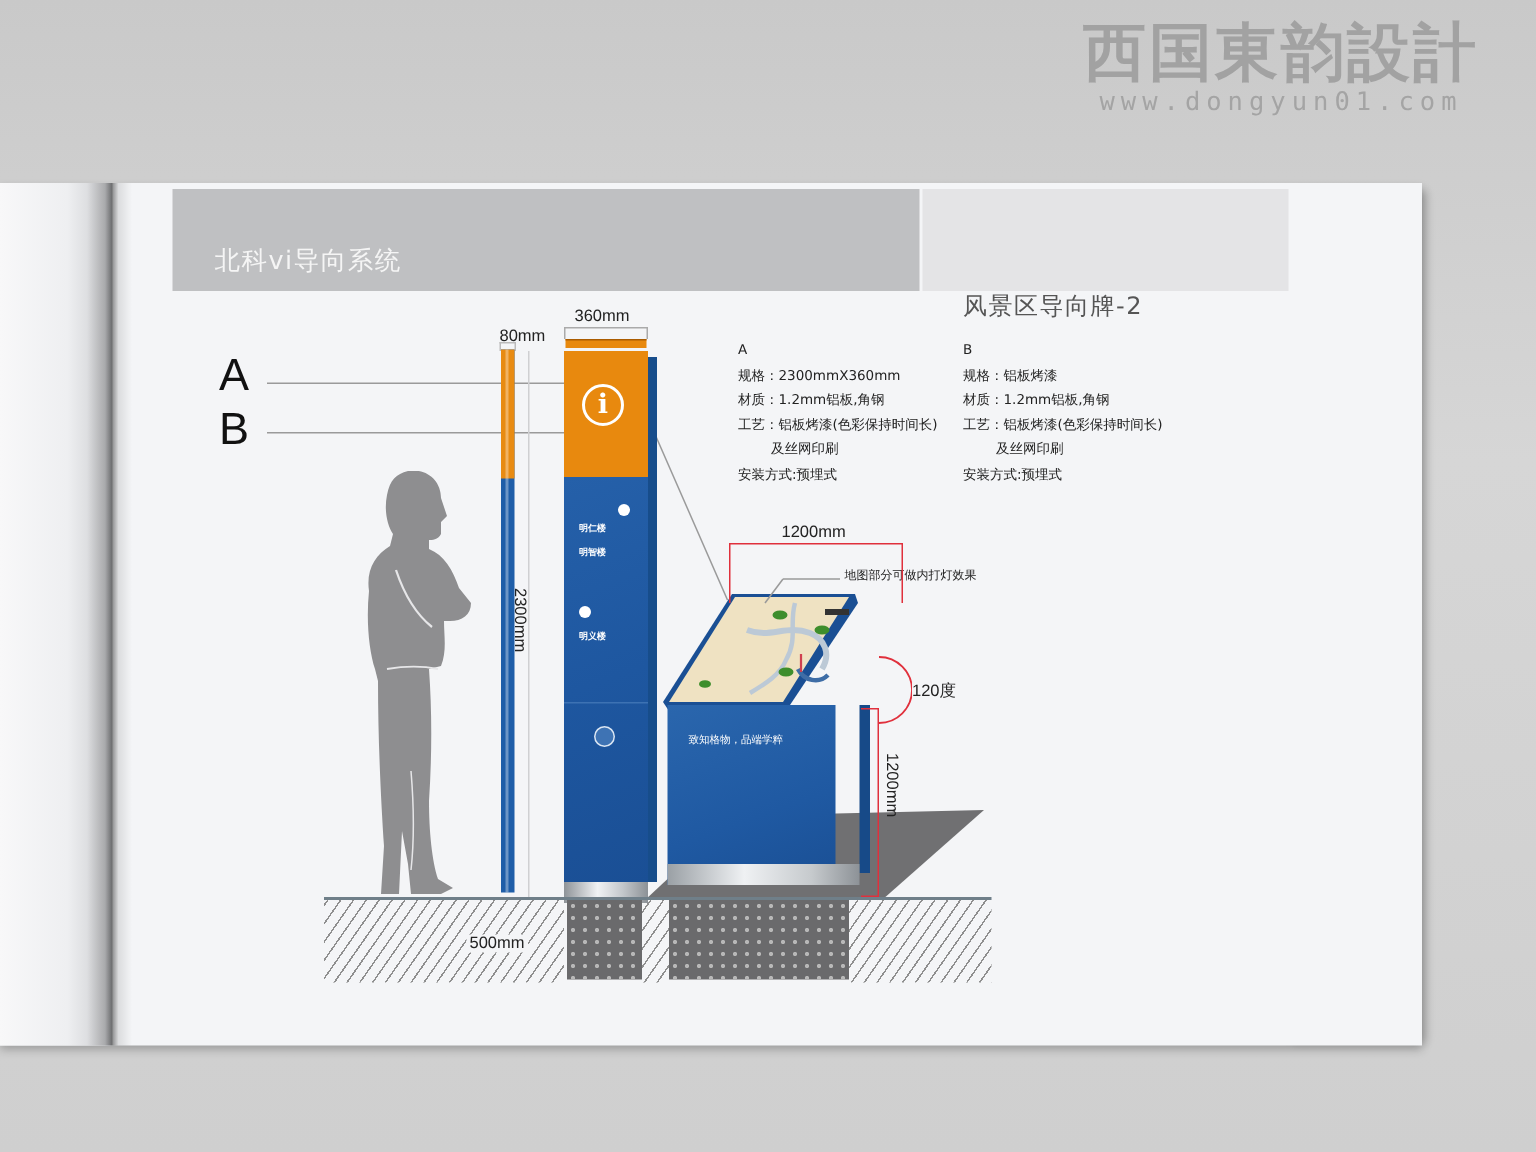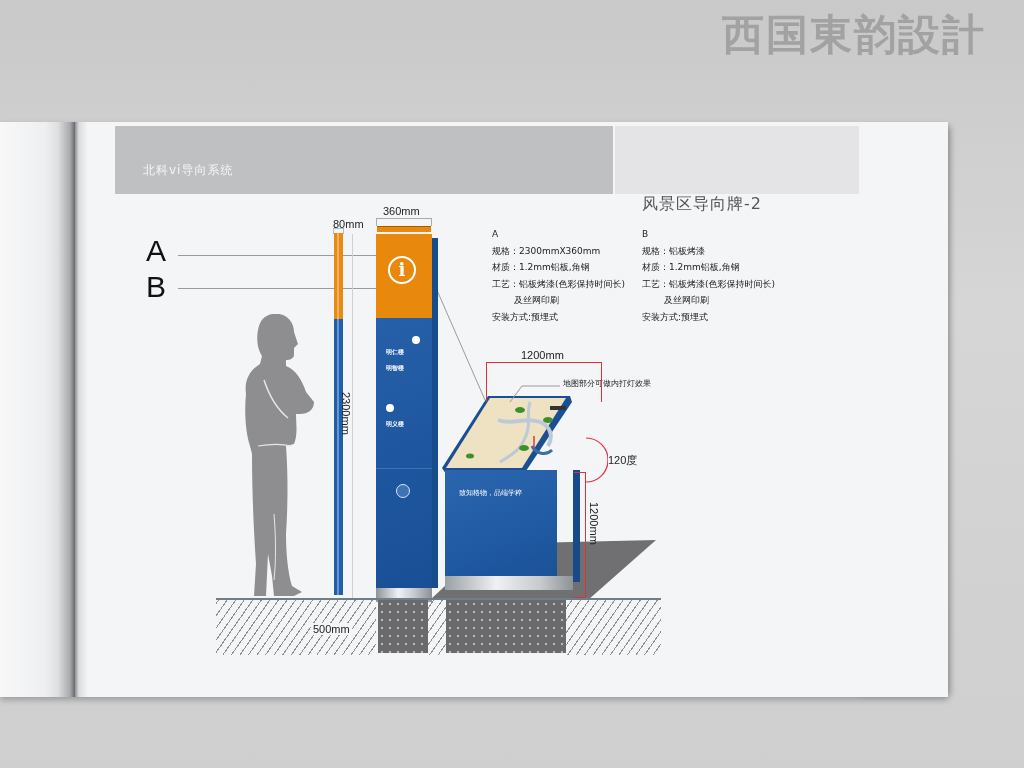--- a/index.html
+++ b/index.html
@@ -32,21 +32,21 @@
     position:absolute; left:858px; top:125px; width:90px; height:568px;
     background: repeating-linear-gradient(90deg, #f7f8f9 0px, #ffffff 2px, #eceef0 3px, #f9fafb 5px);
     border-right:1px solid #c9c9c9;
     box-shadow: 3px 2px 6px rgba(0,0,0,0.18);
   }
 
   .header-left {
     position:absolute; left:115px; top:126px; width:498px; height:68px;
     background:#bfc0c2;
   }
-  .header-left span { position:absolute; left:28px; top:36px; color:#f5f5f5; font-size:12px; letter-spacing:1px; font-family:"DejaVu Sans", sans-serif; }
+  .header-left span { position:absolute; left:28px; top:36px; color:#f5f5f5; font-size:17px; letter-spacing:1px; font-family:"DejaVu Sans", sans-serif; }
   .header-right {
     position:absolute; left:615px; top:126px; width:244px; height:68px;
     background:#e4e4e6;
   }
   .header-right span { position:absolute; left:27px; top:36px; color:#555; font-size:16px; letter-spacing:1px; font-family:"DejaVu Sans", sans-serif;margin-top:32px; }
 
   .label-ab { position:absolute; font-size:30px; color:#111; font-family:"Liberation Sans", sans-serif; }
   .guide { position:absolute; height:1px; background:#9a9a9a; }
 
   .dim { position:absolute; font-size:11px; color:#222; font-family:"Liberation Sans", sans-serif; }
@@ -96,20 +96,21 @@
     background-color:#6a6a6c;
     background-image: radial-gradient(circle, #b8b8b8 1.2px, transparent 1.6px);
     background-size:8px 8px; }
   .red { position:absolute; background:#e0303c; }
 </style>
 </head>
 <body>
 
 <div class="watermark">
   <div class="wm-title">西国東韵設計</div>
+  <div class="wm-url">www.dongyun01.com</div>
 </div>
 
 <div class="page-stack"></div>
 <div class="book">
   <div class="leftpage-shade"></div>
   <div class="fold"></div>
 </div>
 
 <div class="header-left">
   <span>北科vi导向系统</span>

